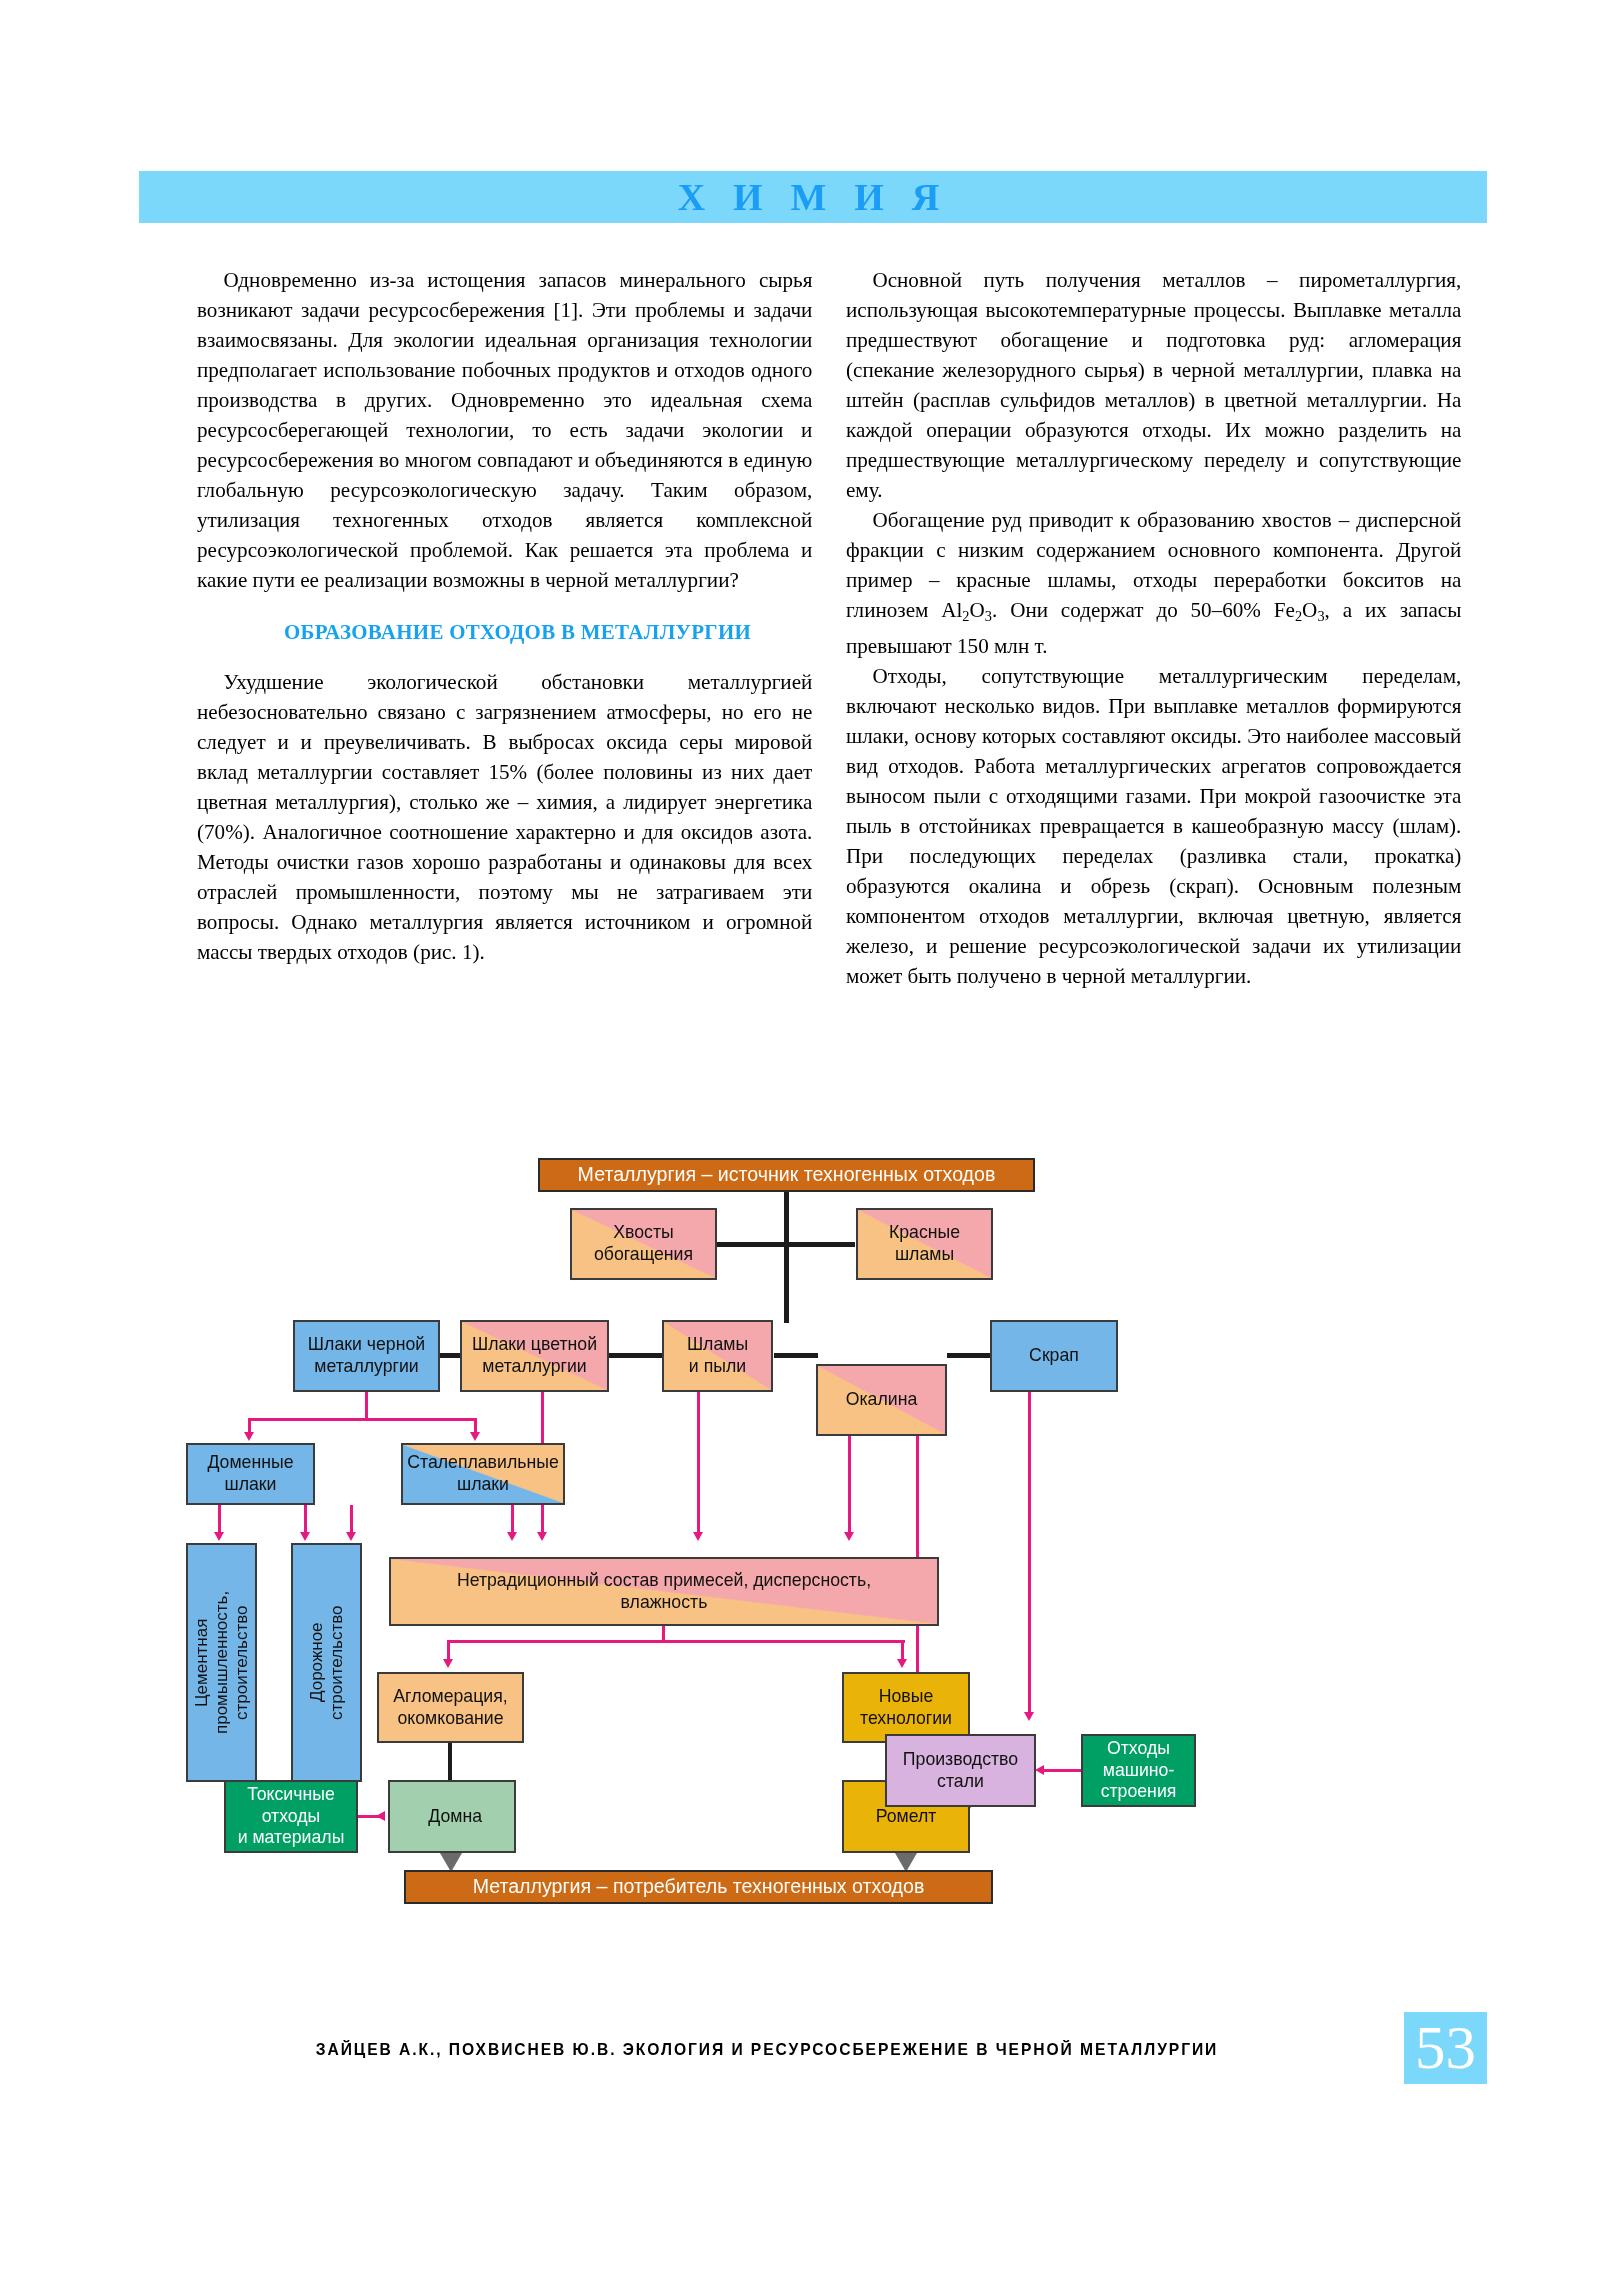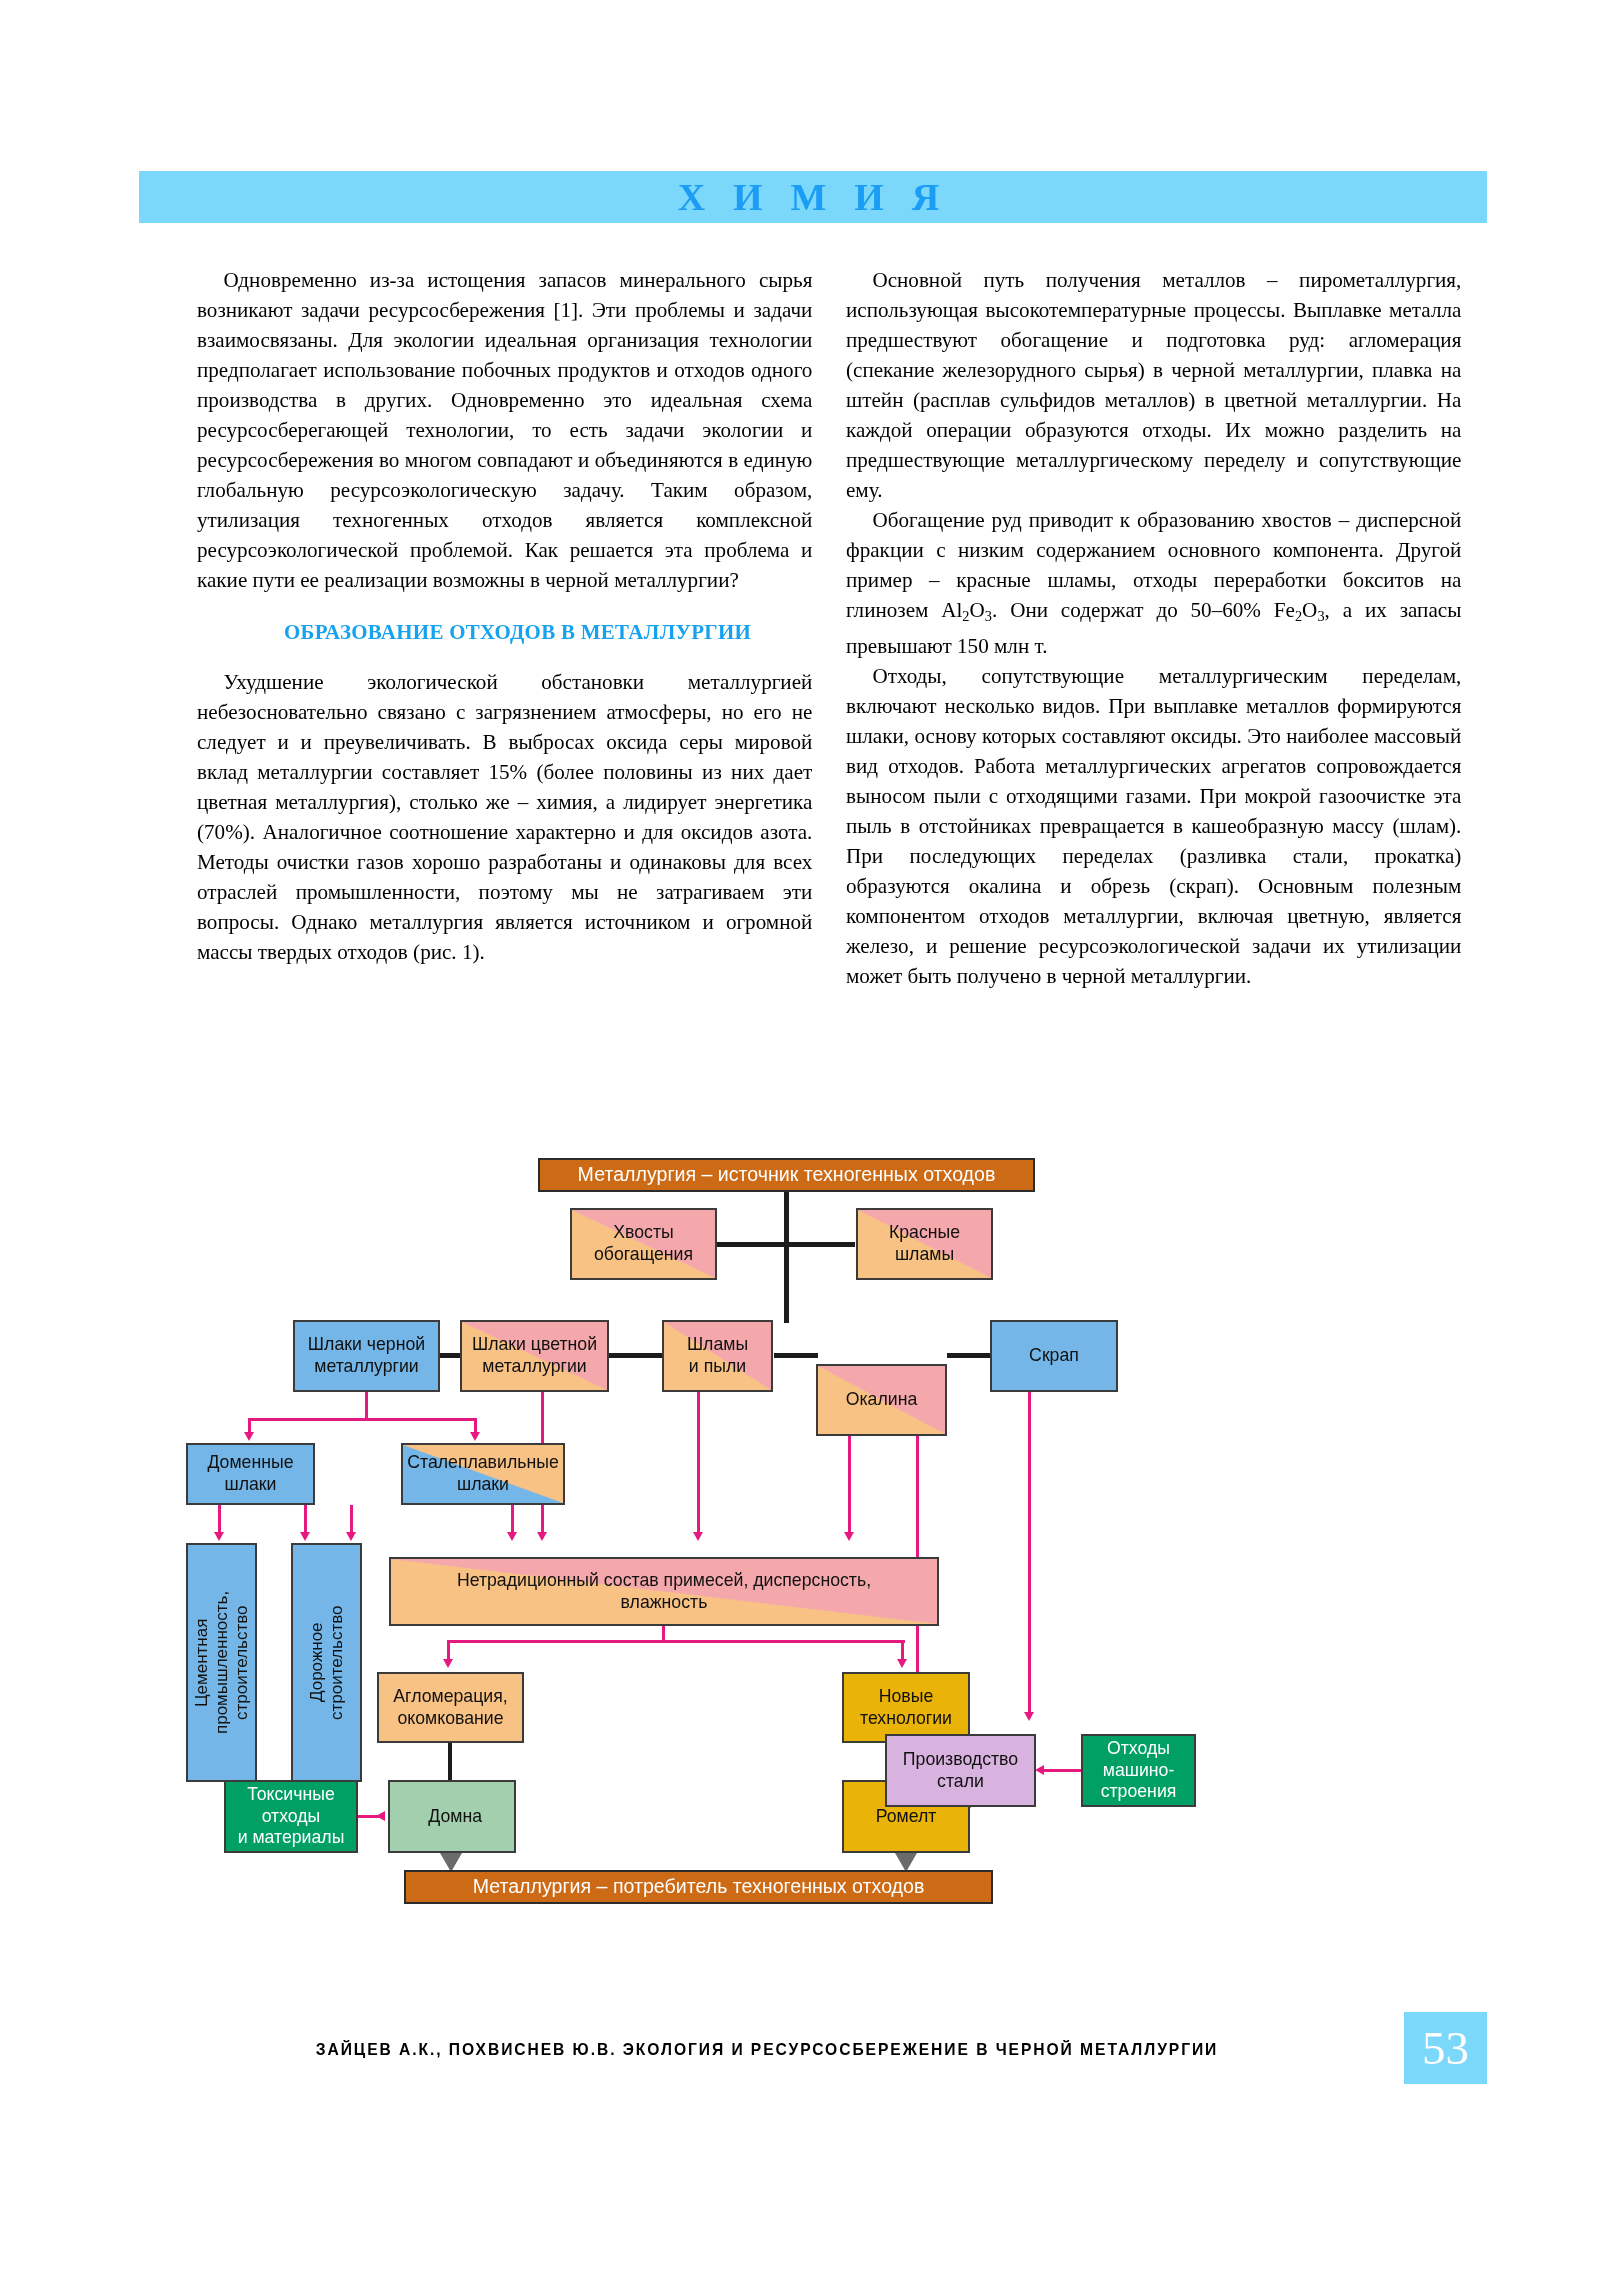--- a/index.html
+++ b/index.html
@@ -102,21 +102,21 @@
   
   #footer-line{
     position:absolute;left:139px;top:2040px;width:1256px;
     font-family:"Liberation Sans",sans-serif;font-weight:bold;
     font-size:17px;letter-spacing:2.1px;color:#000;text-align:center;
     transform:scaleX(0.92);transform-origin:center top;
   }
   #page-number{
     position:absolute;left:1404px;top:2012px;width:83px;height:72px;
     background:#7cd8fb;display:flex;align-items:center;justify-content:center;
-    font-family:"Liberation Serif",serif;font-size:47px;color:#fff;
+    font-family:"Liberation Serif",serif;font-size:61px;color:#fff;
   }
 </style>
 </head>
 <body>
 
 <div id="banner">
   <span id="banner-title">Х И М И Я</span>
 </div>
 
 <div id="cols">

